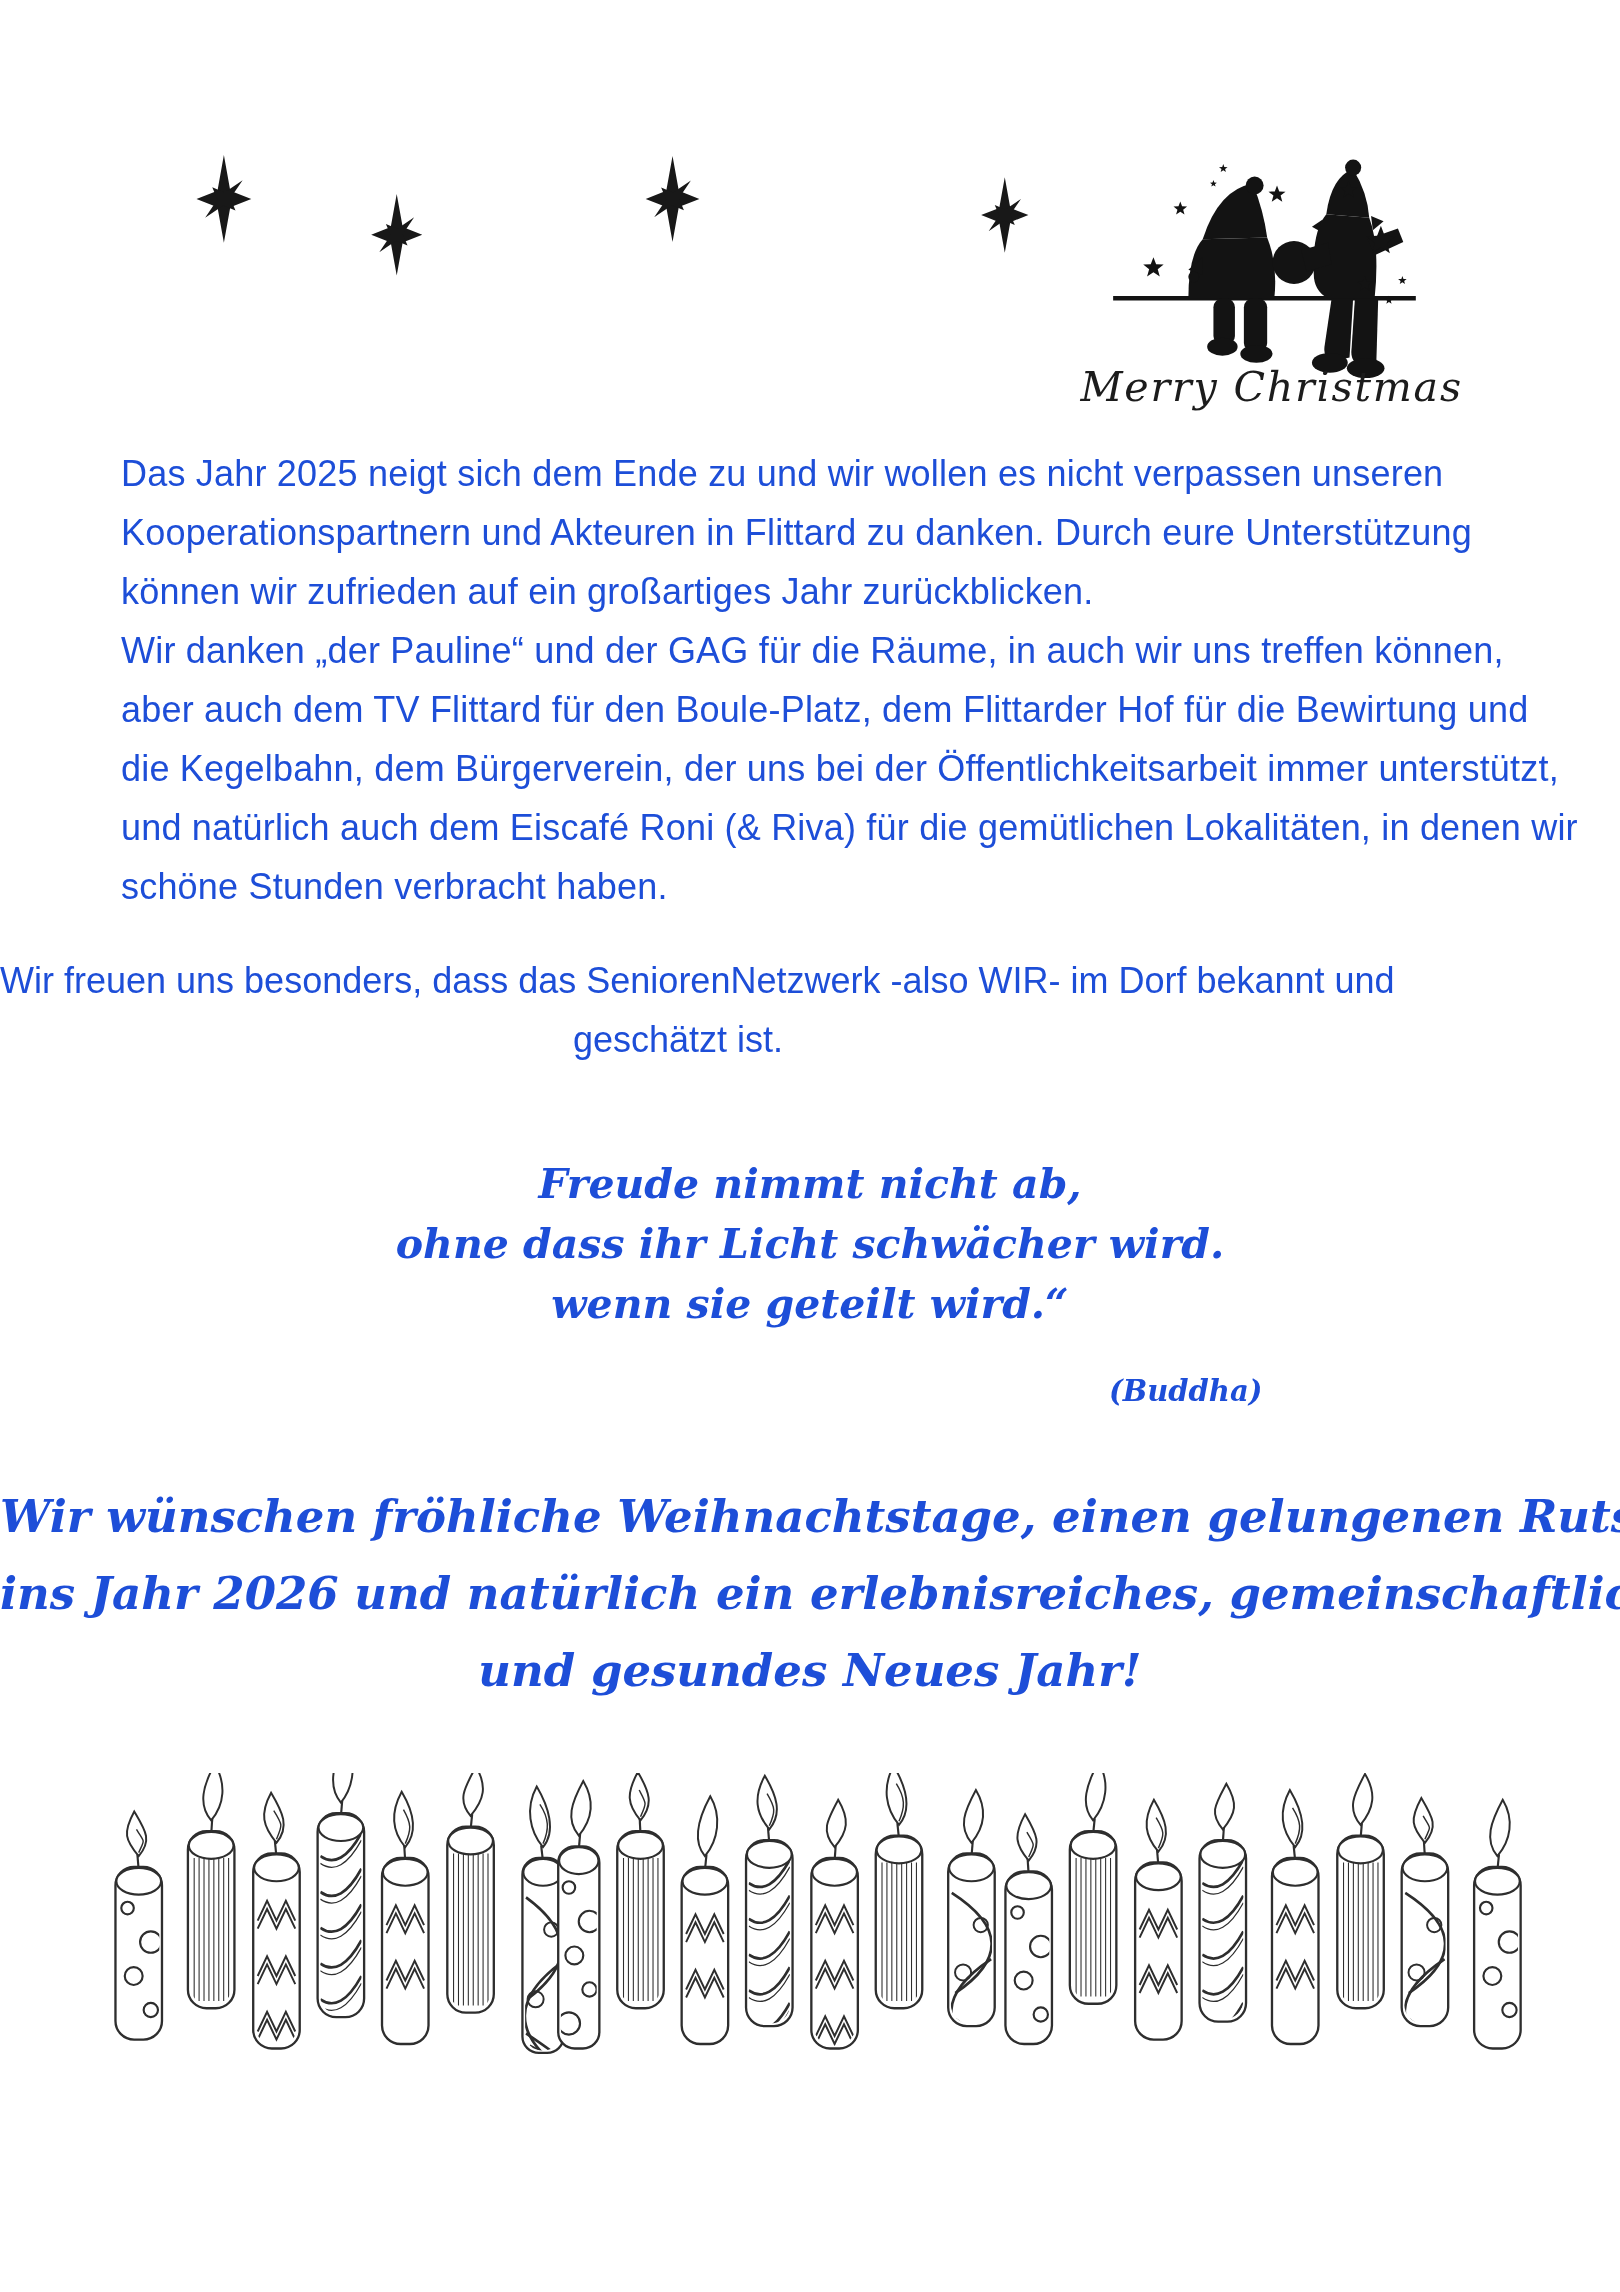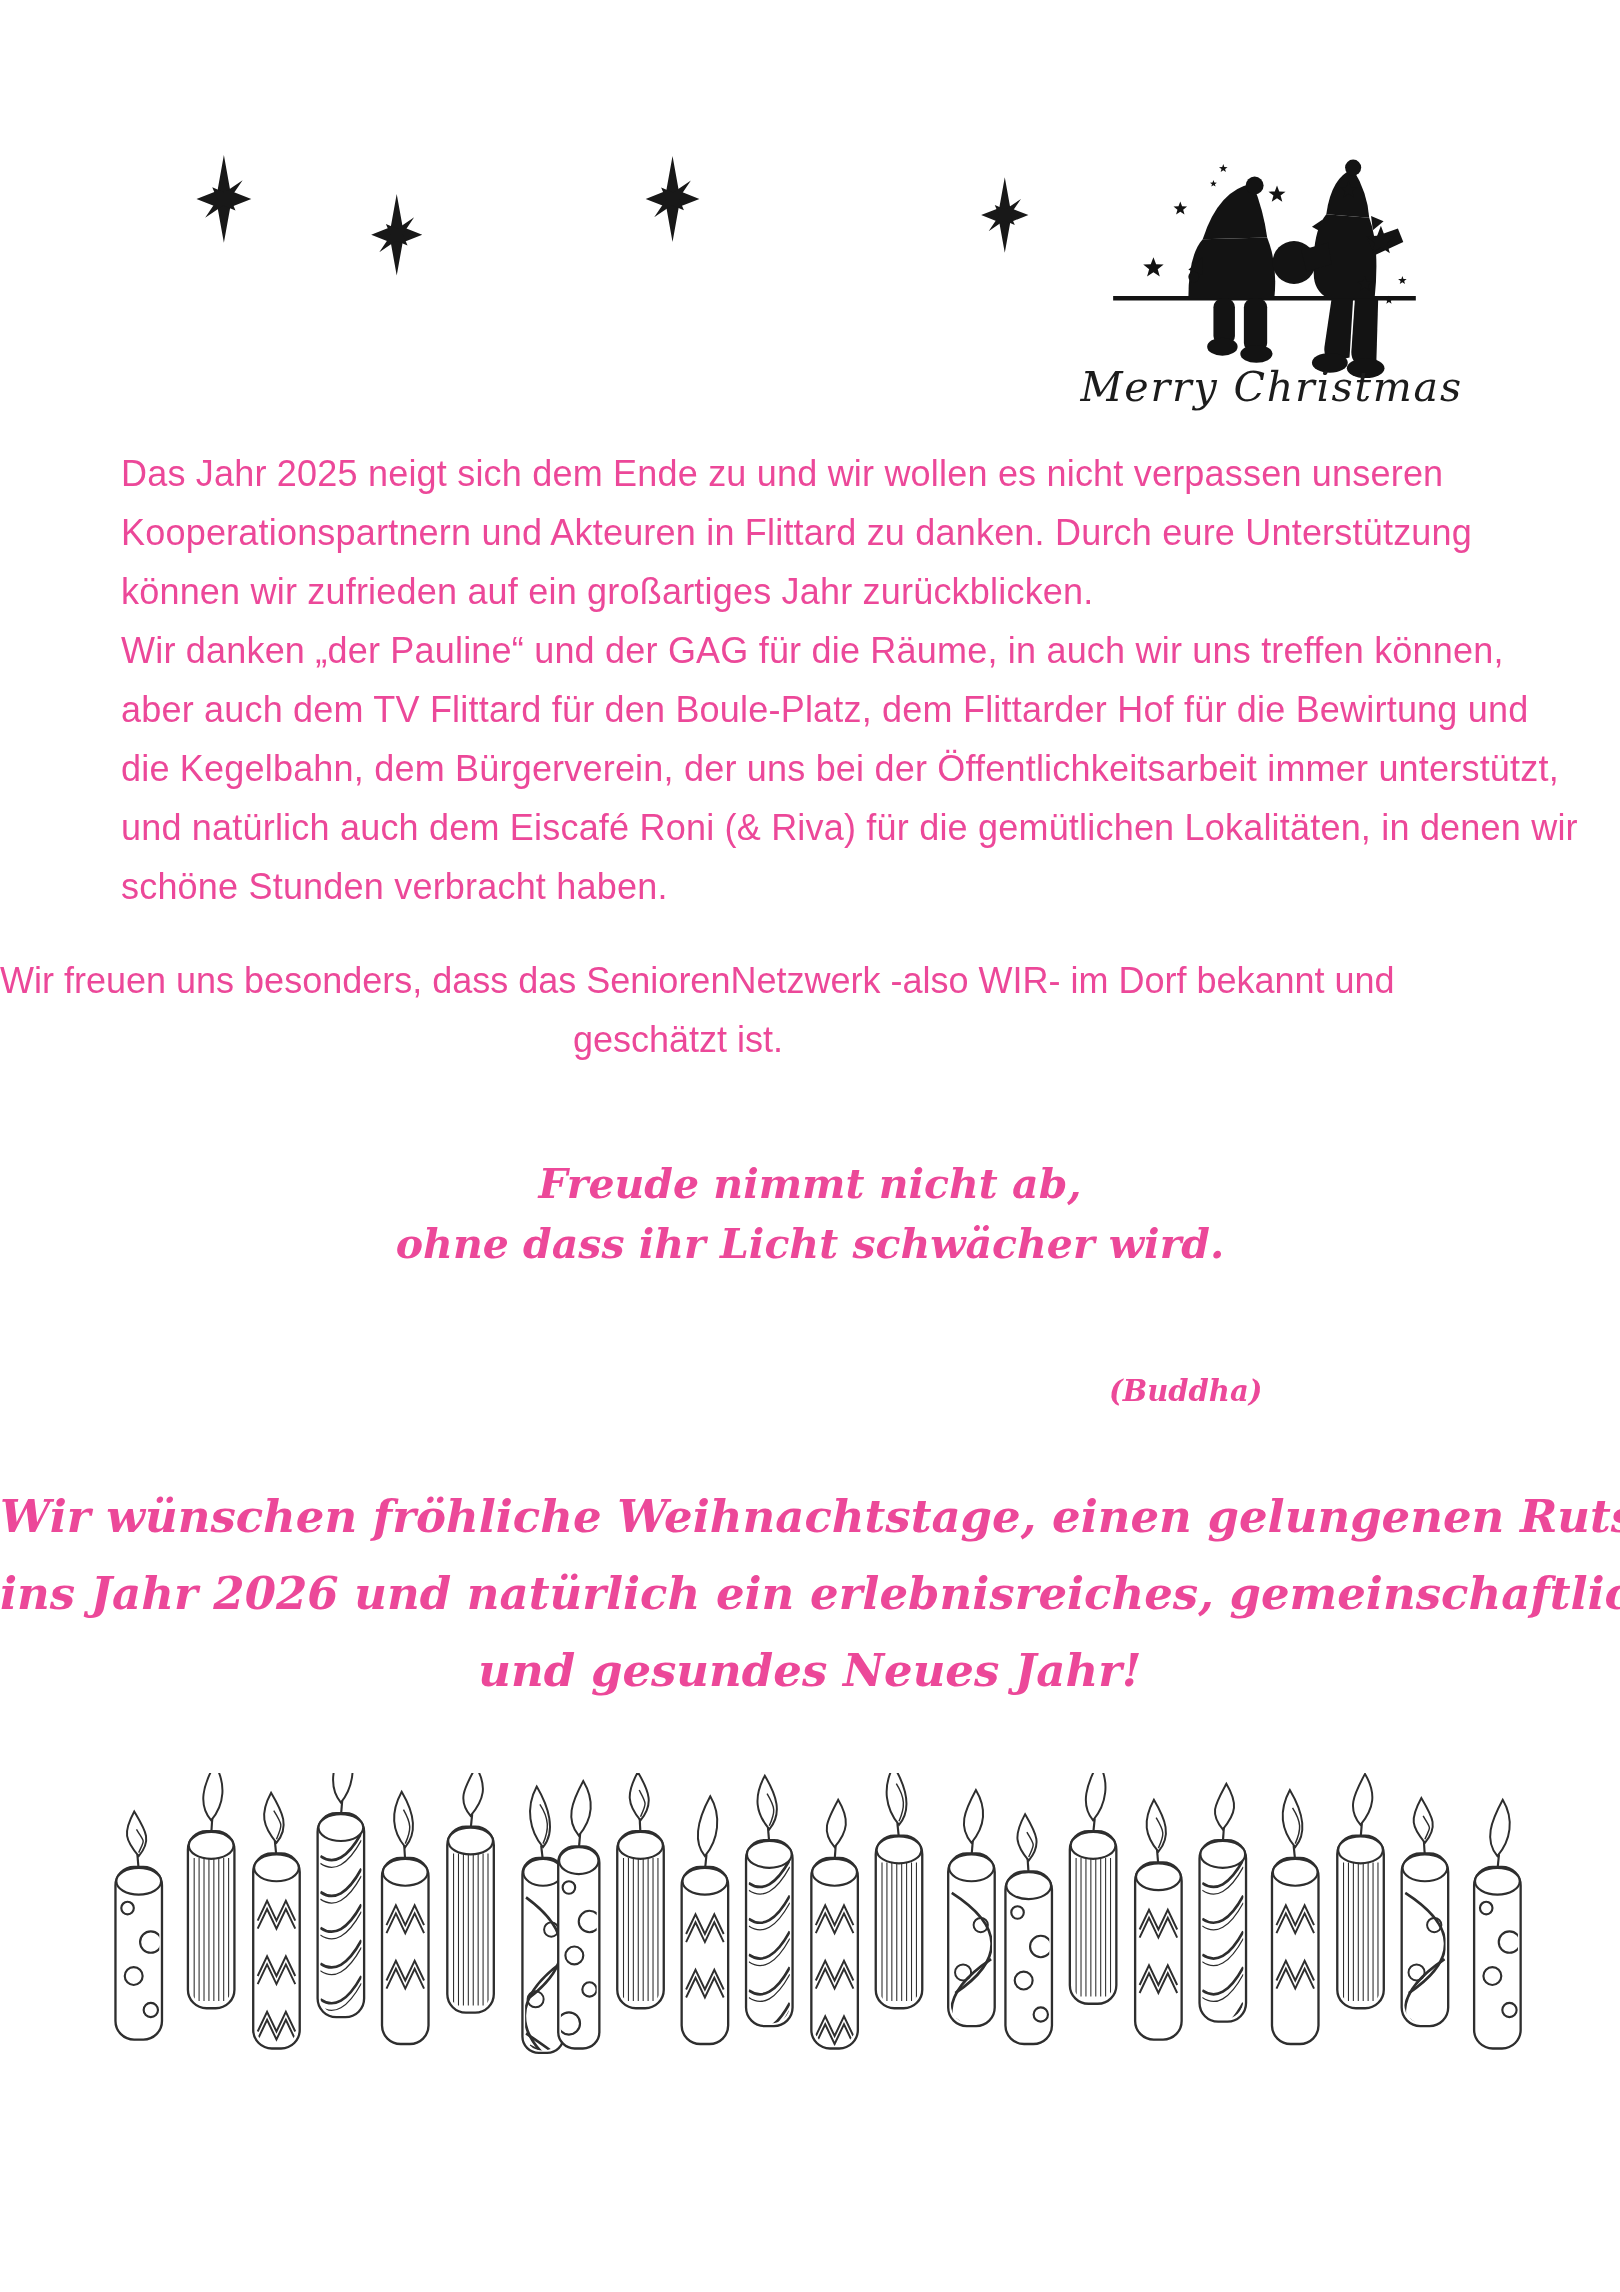--- a/index.html
+++ b/index.html
@@ -2,21 +2,21 @@
 <html lang="de" style="font-size:14.3px"><head>
 <meta charset="utf-8">
 <style>
   html,body{margin:0;padding:0;background:#888;}
   .page{
     position:relative;
     width:1620px;height:2293px;
     background:#ffffff;
     overflow:hidden;
     font-family:"Liberation Sans", sans-serif;
-    color:#ec4899;
+    color:#1d4ed8;
   }
   .abs{position:absolute;}
   .intro{
     left:121px;top:444px;width:1451px;
     font-size:36px;line-height:59px;letter-spacing:0.2px;
   }
   .intro .bline{white-space:nowrap;}
   .highlight{
     left:0;top:951px;width:1356px;text-align:center;
     font-size:36px;line-height:59px;
@@ -121,20 +121,21 @@
   </div>
 
   <div class="abs highlight">
     <div class="bline">Wir freuen uns besonders, dass das SeniorenNetzwerk -also WIR- im Dorf bekannt und</div>
     <div class="bline">geschätzt ist.</div>
   </div>
 
   <div class="abs quote">
     <div class="qline">Freude nimmt nicht ab,</div>
     <div class="qline">ohne dass ihr Licht schwächer wird.</div>
+    <div class="qline">wenn sie geteilt wird.“</div>
   </div>
   <div class="abs attribution">(Buddha)</div>
 
   <div class="abs wish">
     <div class="wline">Wir wünschen fröhliche Weihnachtstage, einen gelungenen Rutsch</div>
     <div class="wline">ins Jahr 2026 und natürlich ein erlebnisreiches, gemeinschaftliches</div>
     <div class="wline">und gesundes Neues Jahr!</div>
   </div>
 
   <svg class="abs" style="left:0;top:1773px" width="1620" height="322" viewBox="0 1980 1809 360" id="candles-svg">

